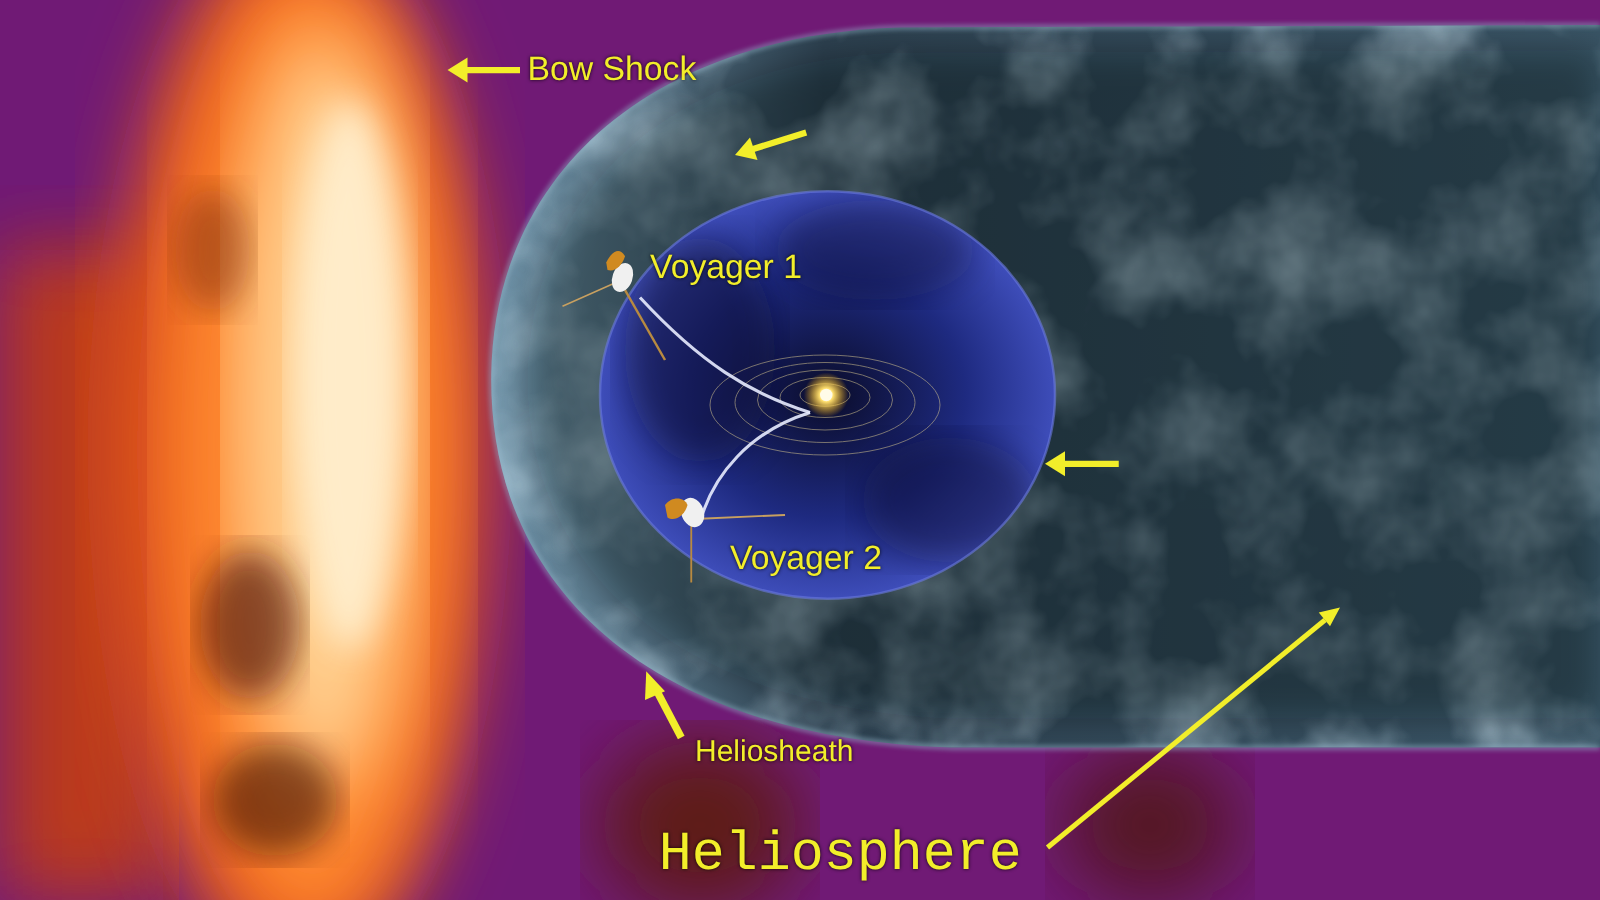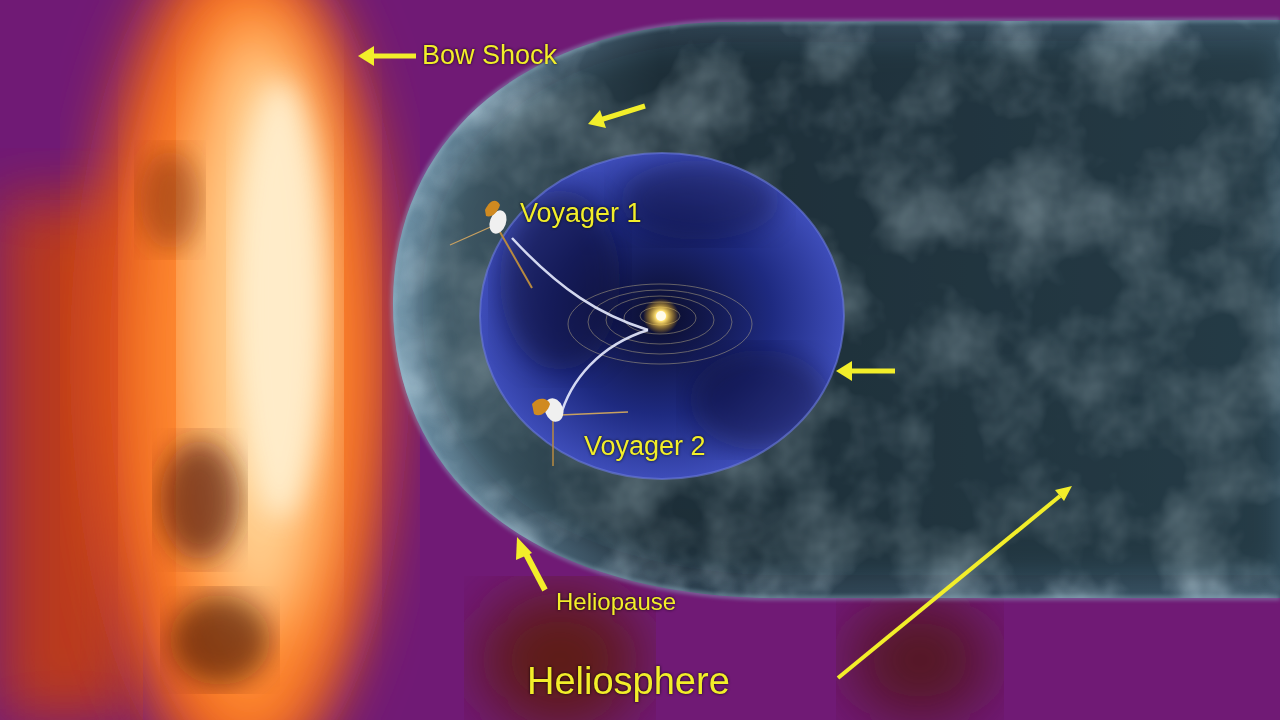--- a/index.html
+++ b/index.html
@@ -1,21 +1,21 @@
 <!DOCTYPE html>
 <html><head>
 <meta charset="utf-8">
 <style>
   html,body{margin:0;padding:0;background:#000;}
   #stage{position:relative;width:1280px;height:720px;overflow:hidden;background:#701a75;font-family:"Liberation Sans",sans-serif;}
   svg.scene{position:absolute;left:0;top:0;width:1280px;height:720px;}
   .label{position:absolute;color:#f2ee2a;font-family:"Liberation Sans",sans-serif;white-space:nowrap;line-height:1;text-shadow:0 0 3px rgba(0,0,0,0.9);}
   .lbl-md{font-size:27px;}
   .lbl-sm{font-size:24px;}
-  .lbl-lg{font-size:38px;}
+  .lbl-lg{font-size:44px;font-family:Liberation Mono, monospace;}
 </style>
 </head>
 <body>
 
 <div id="stage">
   <svg class="scene" viewBox="0 0 1280 720" xmlns="http://www.w3.org/2000/svg">
     <defs>
       <filter id="blur30">
           <feGaussianBlur stdDeviation="30"></feGaussianBlur>
         </filter>
@@ -134,15 +134,15 @@
       <g>
         <line x1="838" y1="678" x2="1060" y2="496" stroke-width="4"></line>
         <polygon points="1072,486 1055,490 1064,501" stroke="none"></polygon>
       </g>
     </g>
   </svg>
 
   <div class="label lbl-md" style="left:422px;top:42px;">Bow Shock</div>
   <div class="label lbl-md" style="left:520px;top:200px;text-align:center;">Voyager 1</div>
   <div class="label lbl-md" style="left:572px;top:433px;margin-left:12px;">Voyager 2</div>
-  <div class="label lbl-sm" style="left:556px;top:590px;">Heliopause</div>
+  <div class="label lbl-sm" style="left:556px;top:590px;">Heliosheath</div>
   <div class="label lbl-lg" style="left:527px;top:662px;">Heliosphere</div>
 </div>
 
 </body></html>

